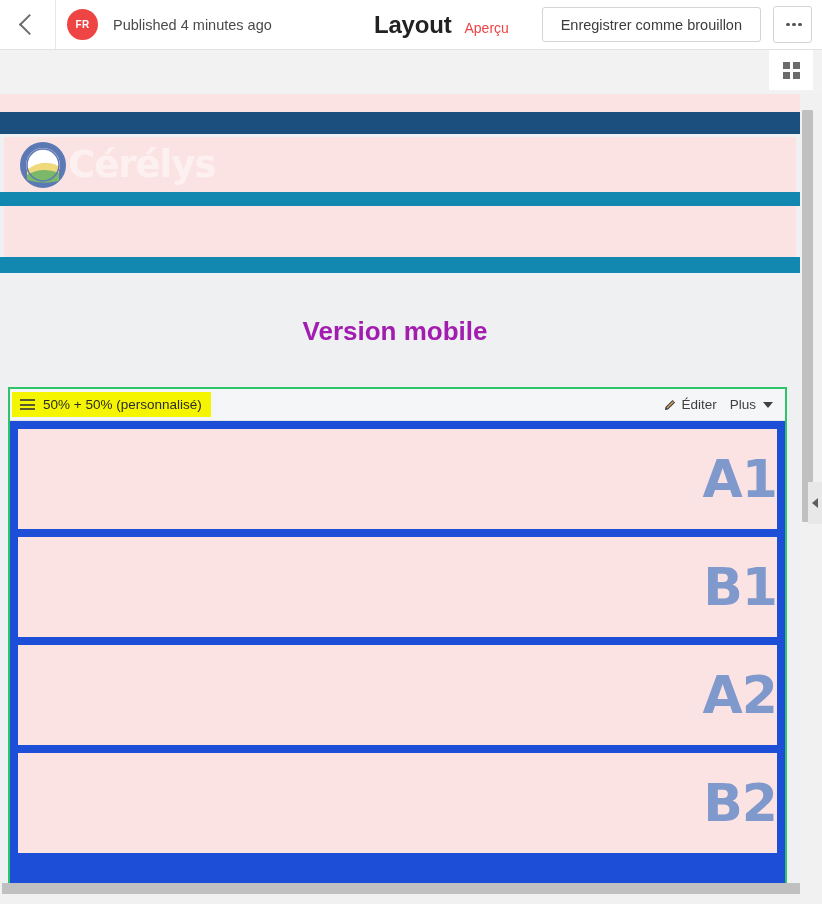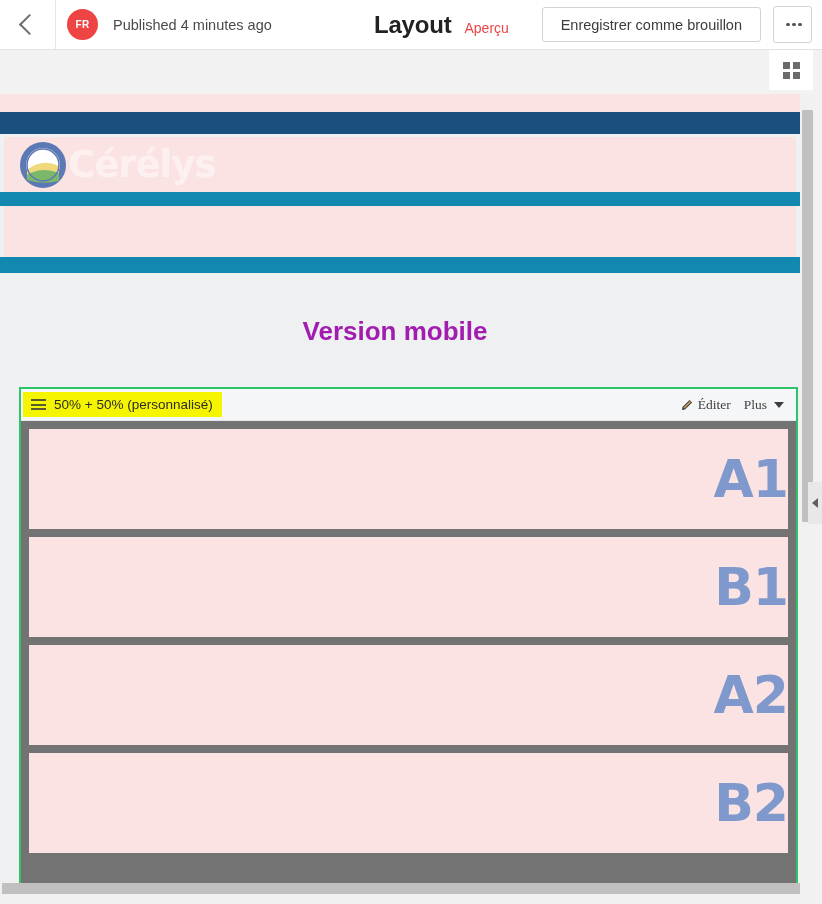--- a/index.html
+++ b/index.html
@@ -224,25 +224,25 @@
     text-align: center;
     font-size: 26px;
     font-weight: bold;
     color: #a21caf;
     font-family: "Liberation Sans", sans-serif;
   }
 
   
   .section-selected {
     position: absolute;
-    top: 293px; left: 19px;
+    top: 293px; left: 8px;
     width: 779px;
     height: 506px;
     border: 2px solid #2fc36a;
-    background: #737373;
+    background: #1d4ed8;
     box-sizing: border-box;
   }
   .section-toolbar {
     height: 31px;
     display: flex;
     align-items: center;
     justify-content: space-between;
     background: #f5f6f7;
     border-bottom: 1px solid #e4e6e8;
     padding-right: 12px;
@@ -272,21 +272,20 @@
   }
   .badge-text {
     font-size: 13.5px;
     color: #2b2b2b;
     white-space: nowrap;
   }
   .toolbar-actions {
     display: flex;
     align-items: center;
     gap: 13px;
-    font-family: Liberation Serif, serif;
   }
   .edit-action, .more-action {
     display: flex;
     align-items: center;
     gap: 5px;
     font-size: 13.5px;
     color: #3f3f3f;
     cursor: pointer;
   }
   .pencil {

